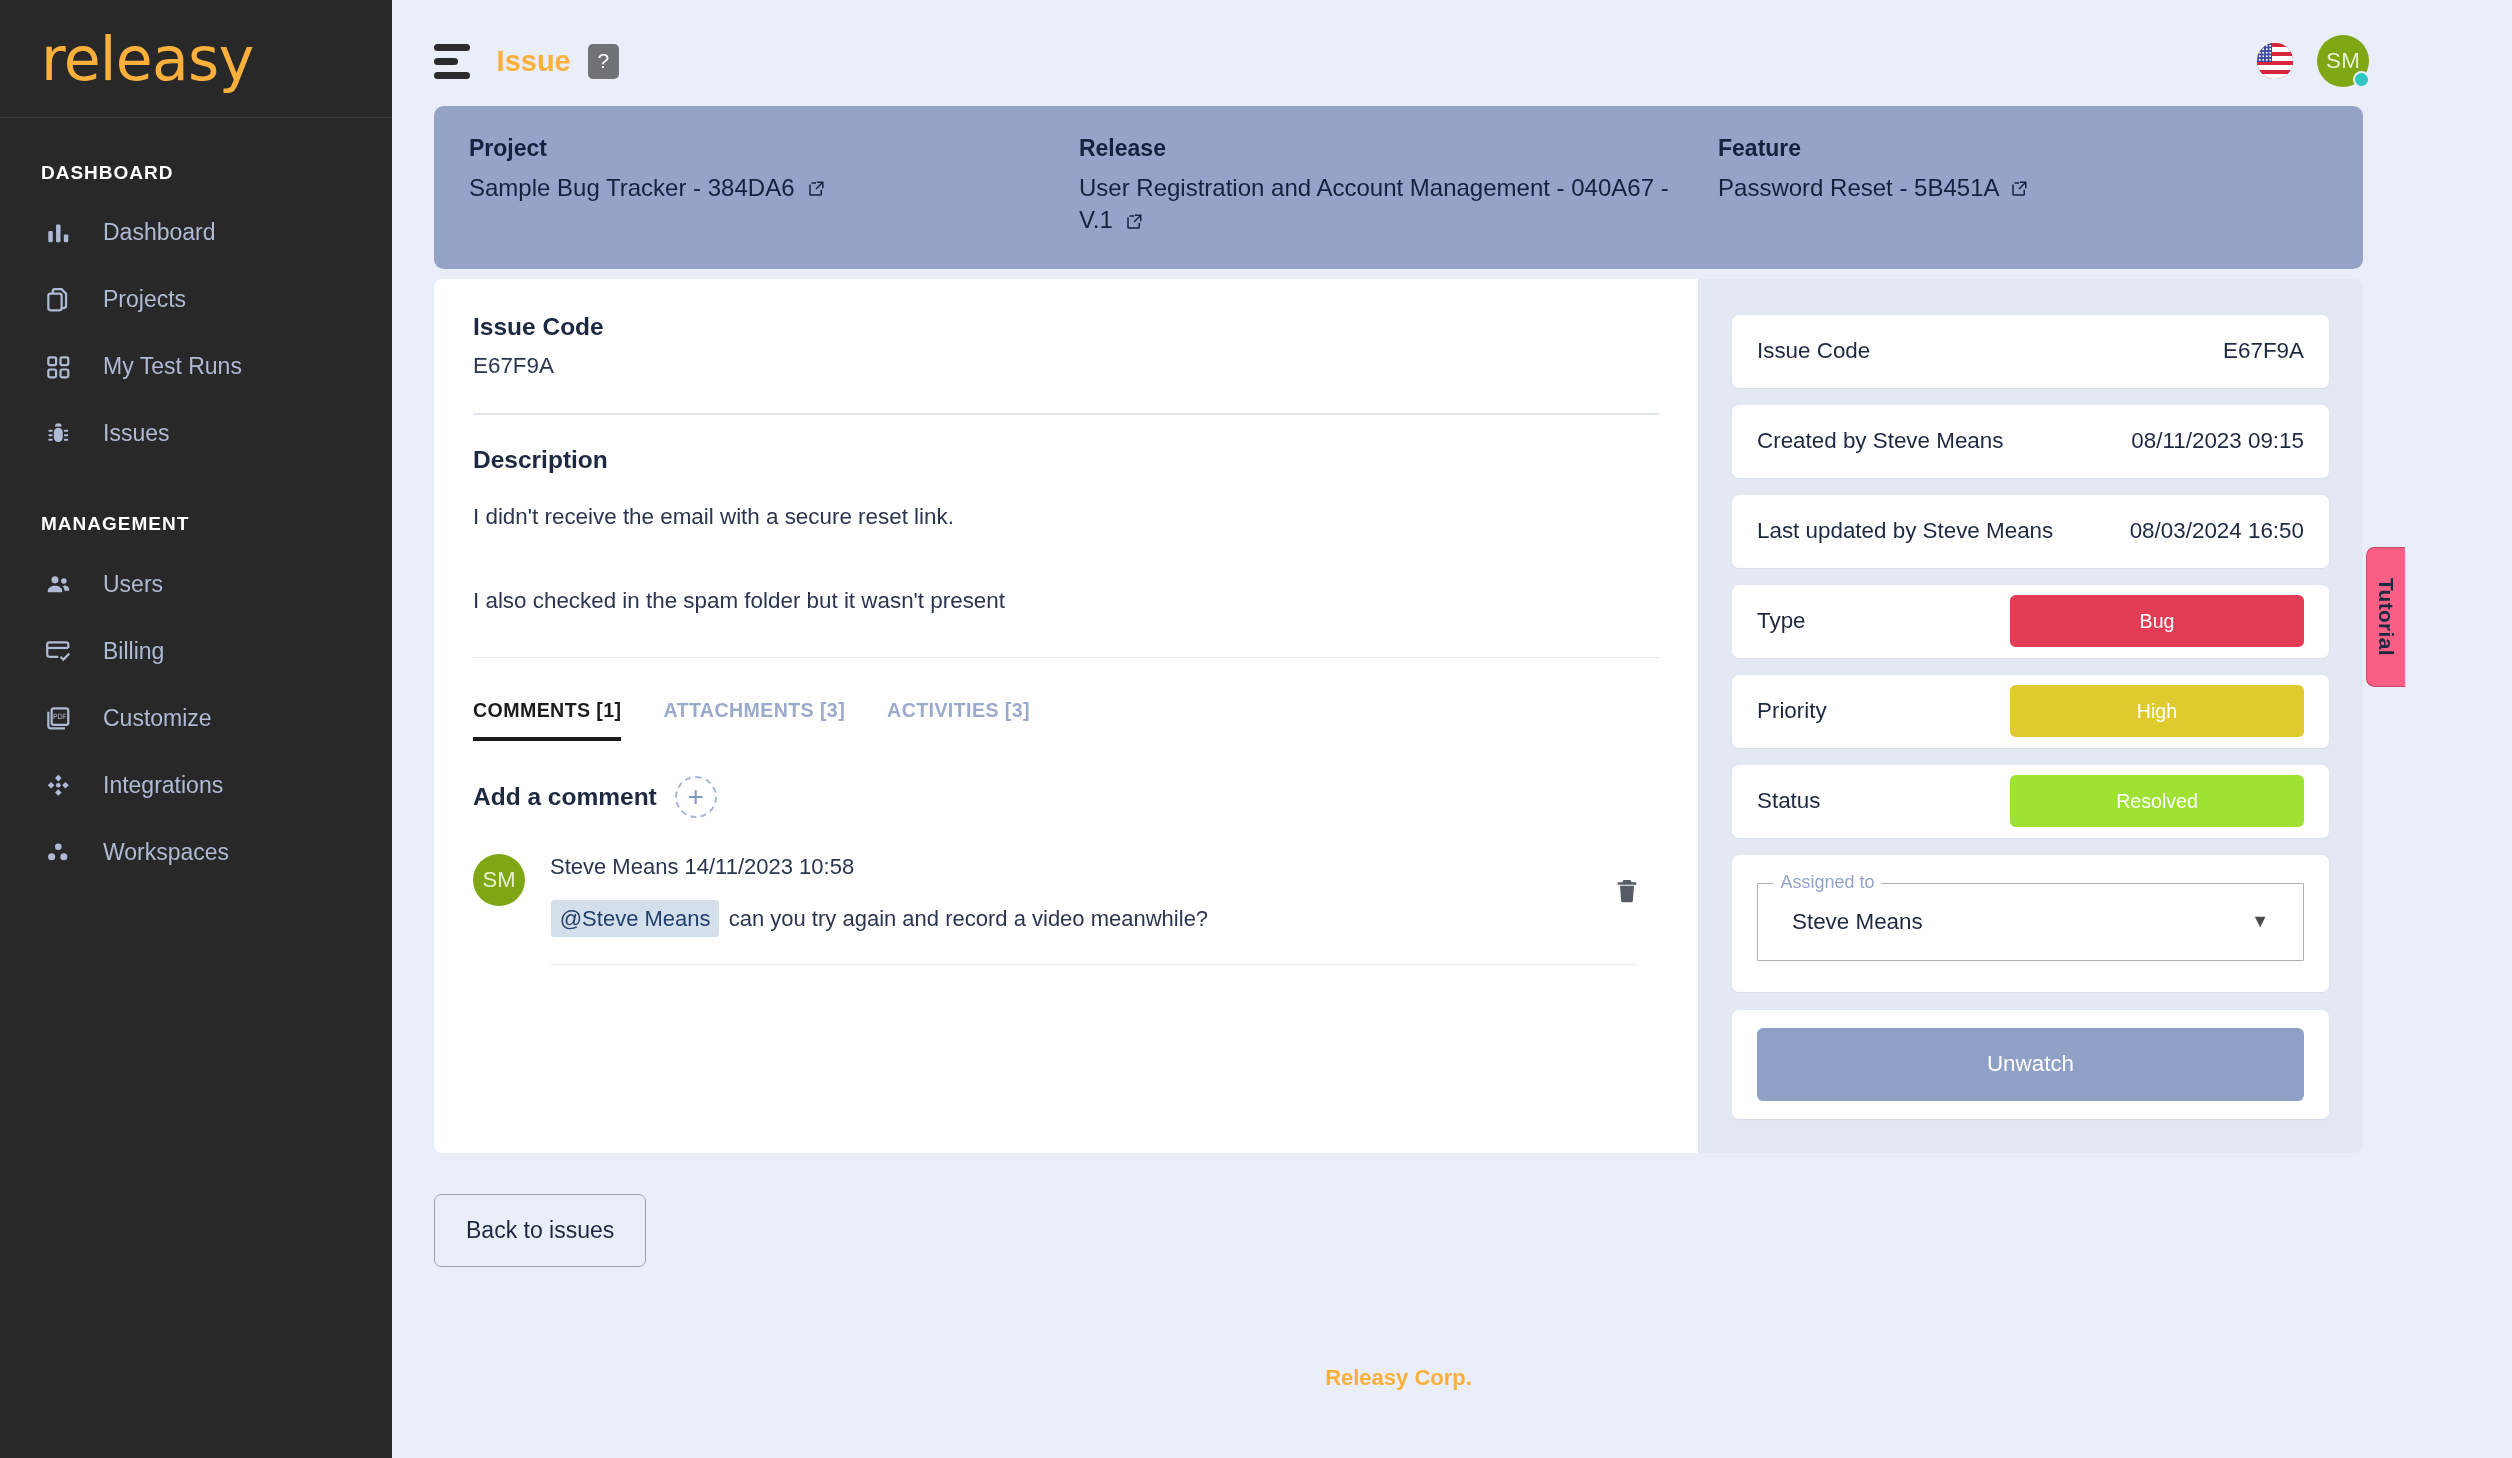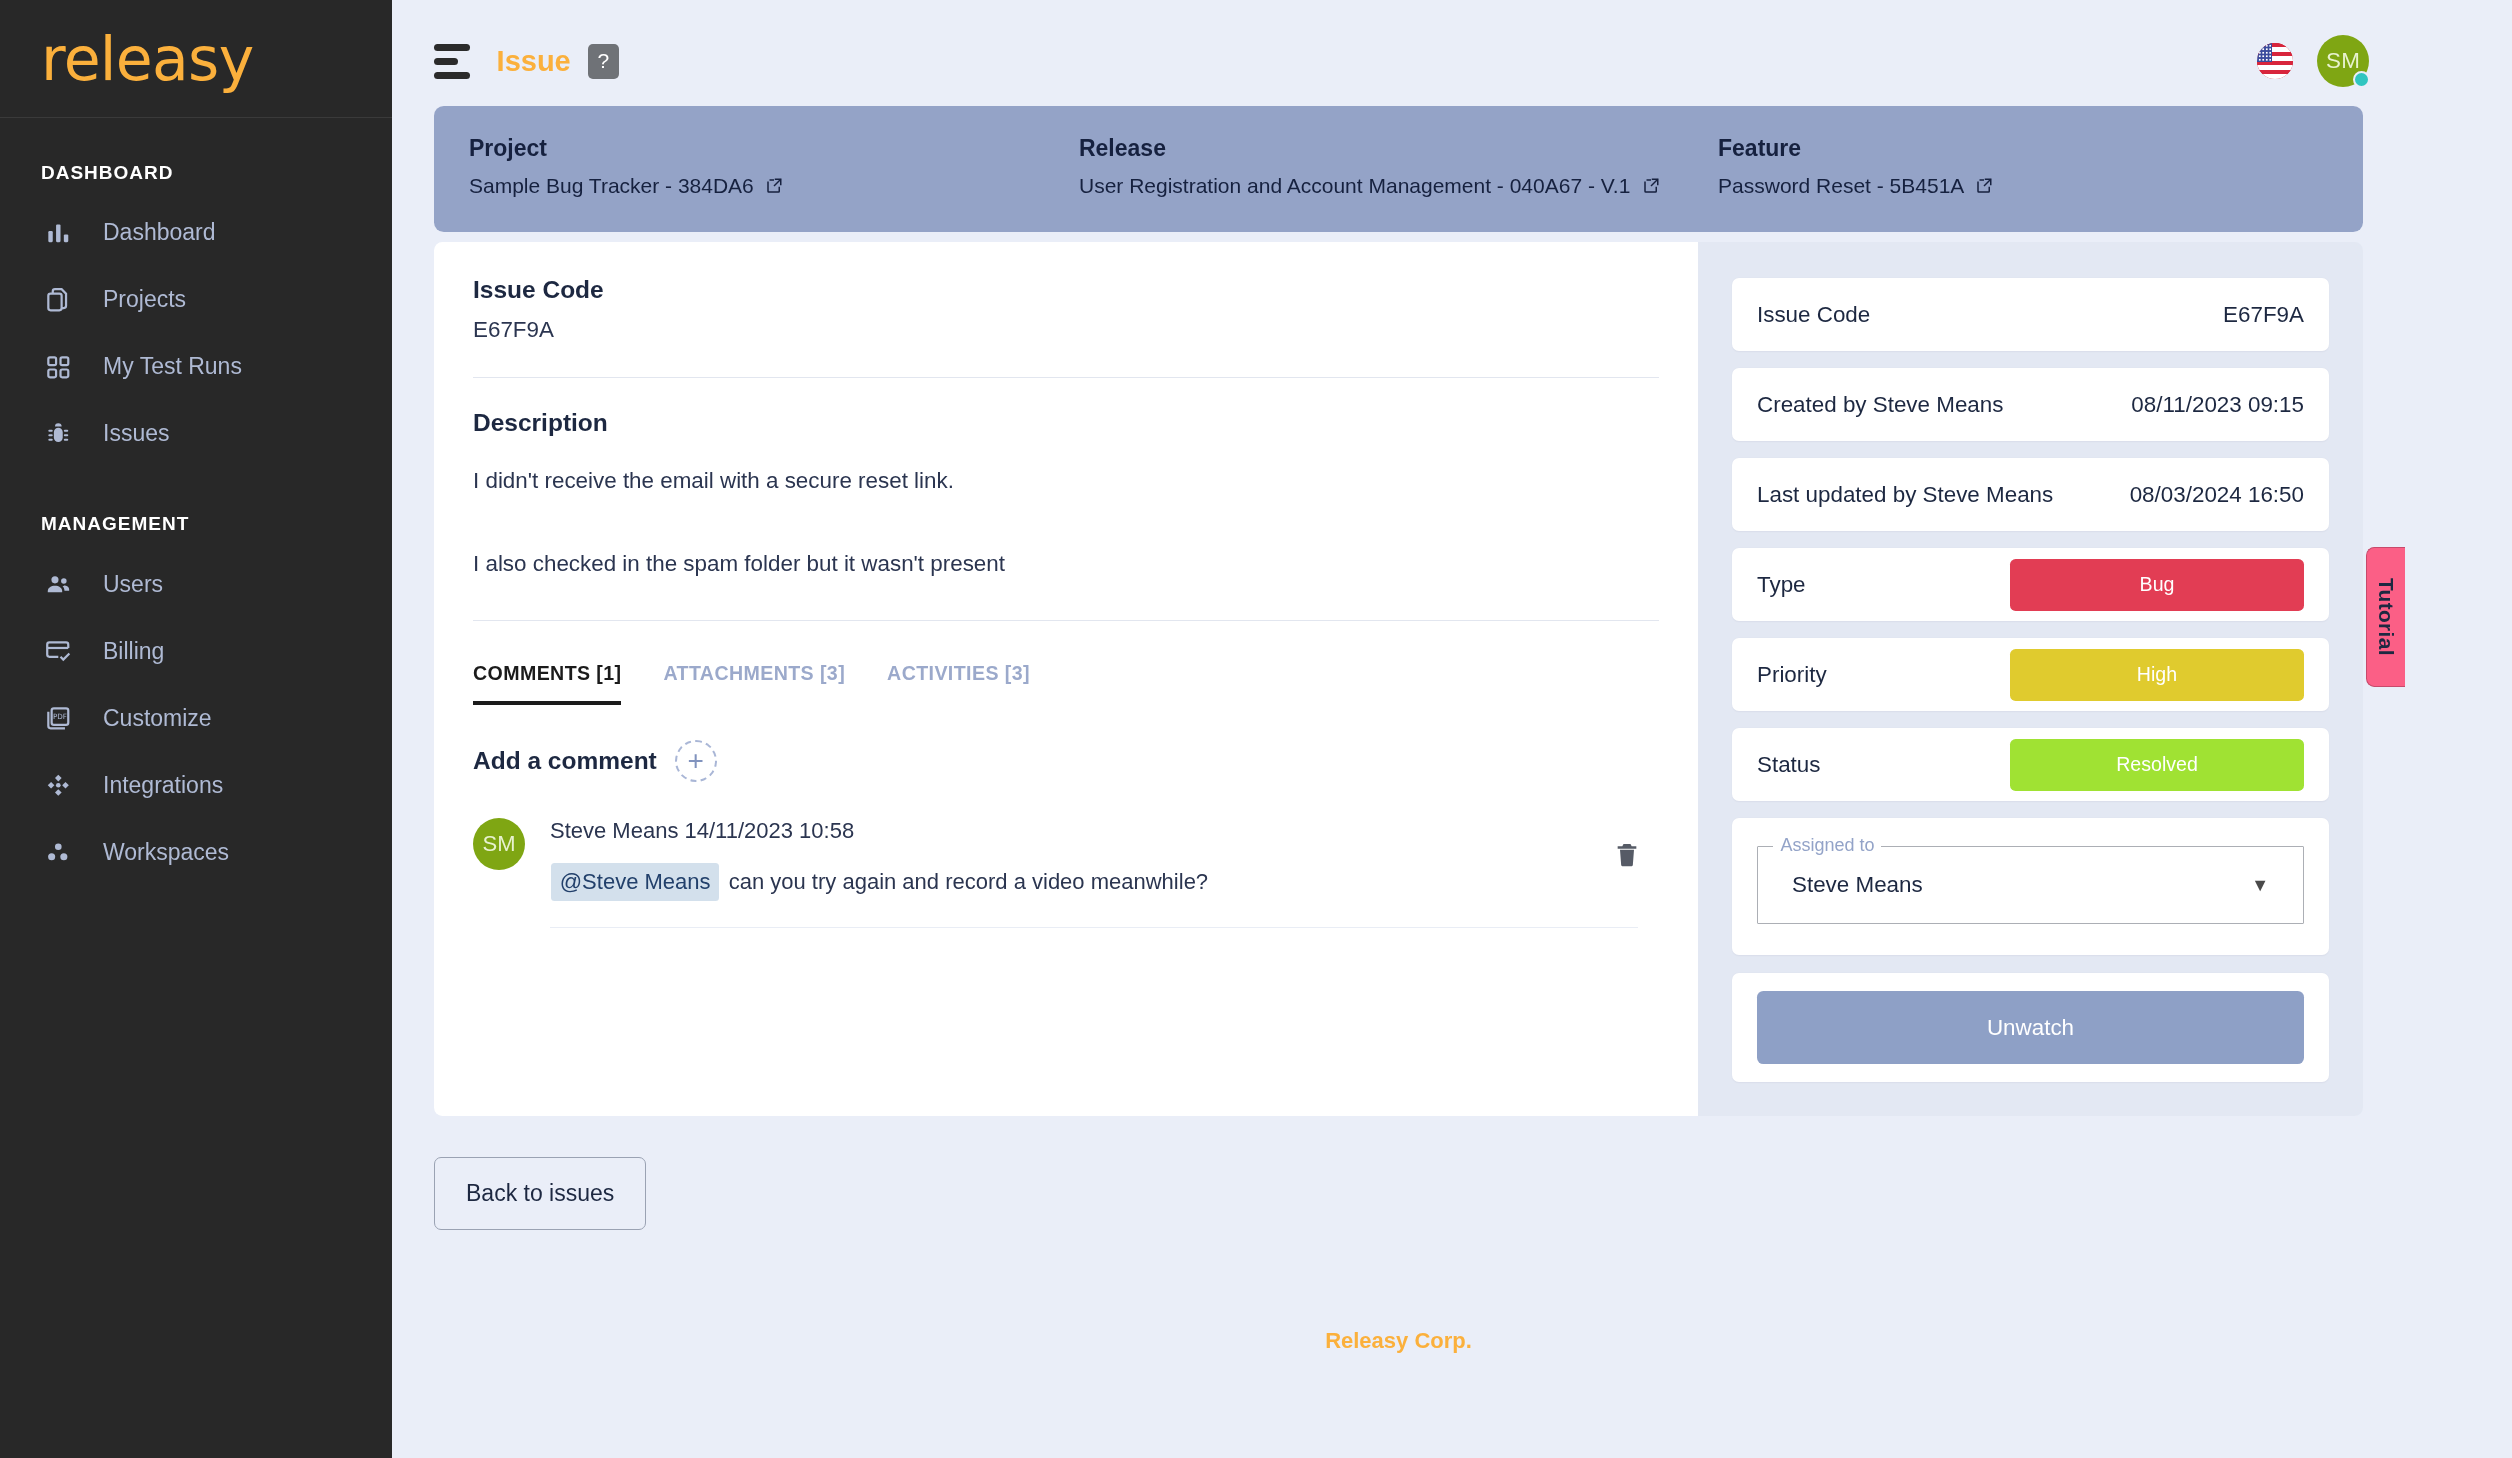--- a/index.html
+++ b/index.html
@@ -124,21 +124,21 @@
   .infobar {
     background: #94A3C7;
     border-radius: 9.8px;
     display: flex;
     padding: 29px 35px 32px 35px;
     color: #16213f;
   }
   .infobar-col { flex: 1 1 0; padding-right: 28px; }
   .infobar-col.c2 { flex: 1.05 1 0; }
   .infobar-label { font-size: 23px; font-weight: 700; margin-bottom: 9.8px; }
-  .infobar-value { font-size: 21px; font-weight: 400; line-height: 1.36; }
+  .infobar-value { font-size: 24px; font-weight: 400; line-height: 1.36; }
   .ext-ico { display: inline-block; width: 18px; height: 18px; vertical-align: -2.1px; margin-left: 5.6px; cursor: pointer; }
   .ext-ico svg { width: 18px; height: 18px; display: block; }
 
   
   .body-split { display: flex; margin-top: 9.8px; align-items: stretch; }
   .card-left {
     flex: 1 1 auto;
     background: #ffffff;
     border-radius: 8.4px 0 0 8.4px;
     padding: 34px 39px 28px 39px;

